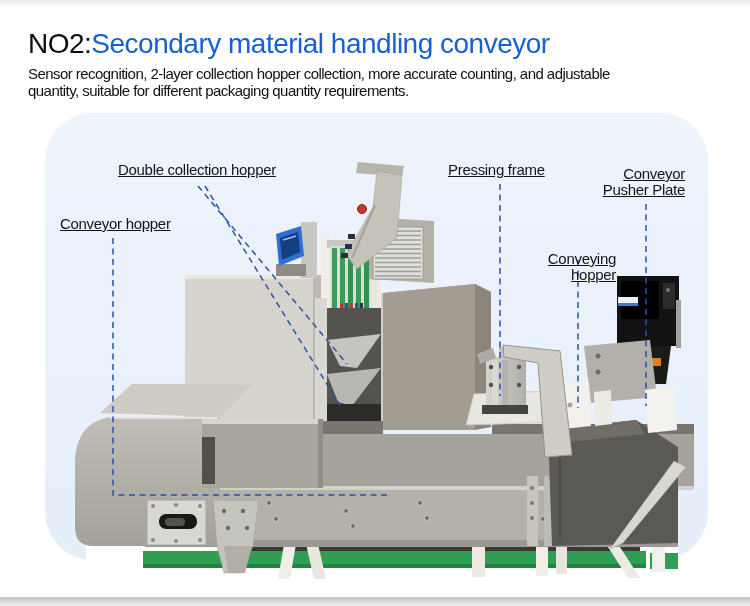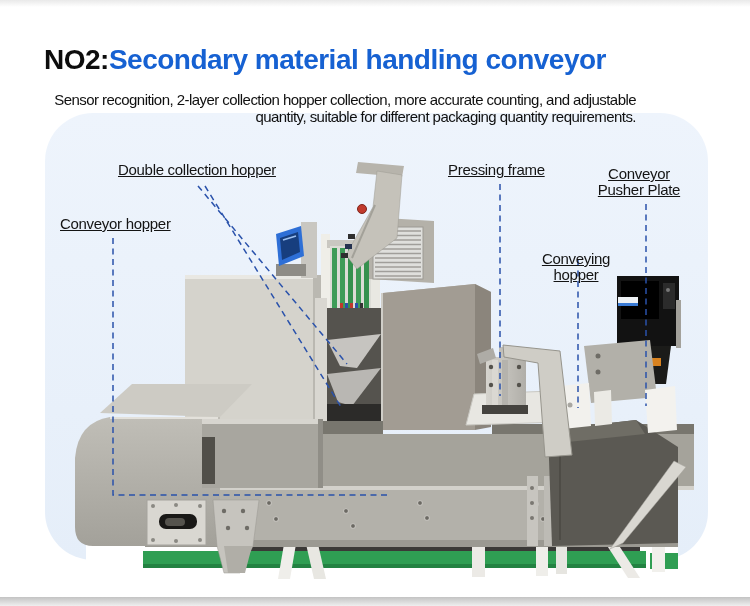--- a/index.html
+++ b/index.html
@@ -10,39 +10,39 @@
   .top-strip{
     position:absolute;left:0;top:0;width:750px;height:7px;
     background:linear-gradient(180deg,#e9e9e9,#ffffff);z-index:1;
   }
   .bottom-strip{
     position:absolute;left:0;top:597px;width:750px;height:9px;
     background:linear-gradient(180deg,#c3c3c3,#efefef);z-index:1;
   }
   .header{position:absolute;left:28px;top:28px;z-index:5;}
   .header h1{
-    margin:16px;font-size:28px;font-weight:700;letter-spacing:-0.5px;
+    margin:0;font-size:28px;font-weight:400;letter-spacing:-0.5px;
     color:#0d0d0d;white-space:nowrap;
   }
   .header h1 .title-accent{color:#1661d2;}
   .header .description{
     margin:6px 0 0 0;width:608px;font-size:15px;line-height:16.5px;
-    letter-spacing:-0.55px;color:#101010;text-align:right;
+    letter-spacing:-0.55px;color:#101010;
   }
   .image-panel{
     position:absolute;left:45px;top:113px;width:663px;height:447px;
     border-radius:48px;background:linear-gradient(180deg,#eef4fc,#e5eef9);
     z-index:2;
   }
   .machine-svg{position:absolute;left:0;top:0;z-index:3;}
   .callout{
     position:absolute;z-index:4;font-size:15px;letter-spacing:-0.3px;
     color:#141414;line-height:16px;text-decoration:underline;
   }
-  .callout.center{text-align:center;}
+  .callout.center{text-align:right;}
   .nowrap{white-space:nowrap;}
 </style>
 </head>
 <body>
 
 <div class="top-strip"></div>
 <div class="bottom-strip"></div>
 
 <div class="header">
   <h1><span>NO2:</span><span class="title-accent">Secondary material handling conveyor</span></h1>

